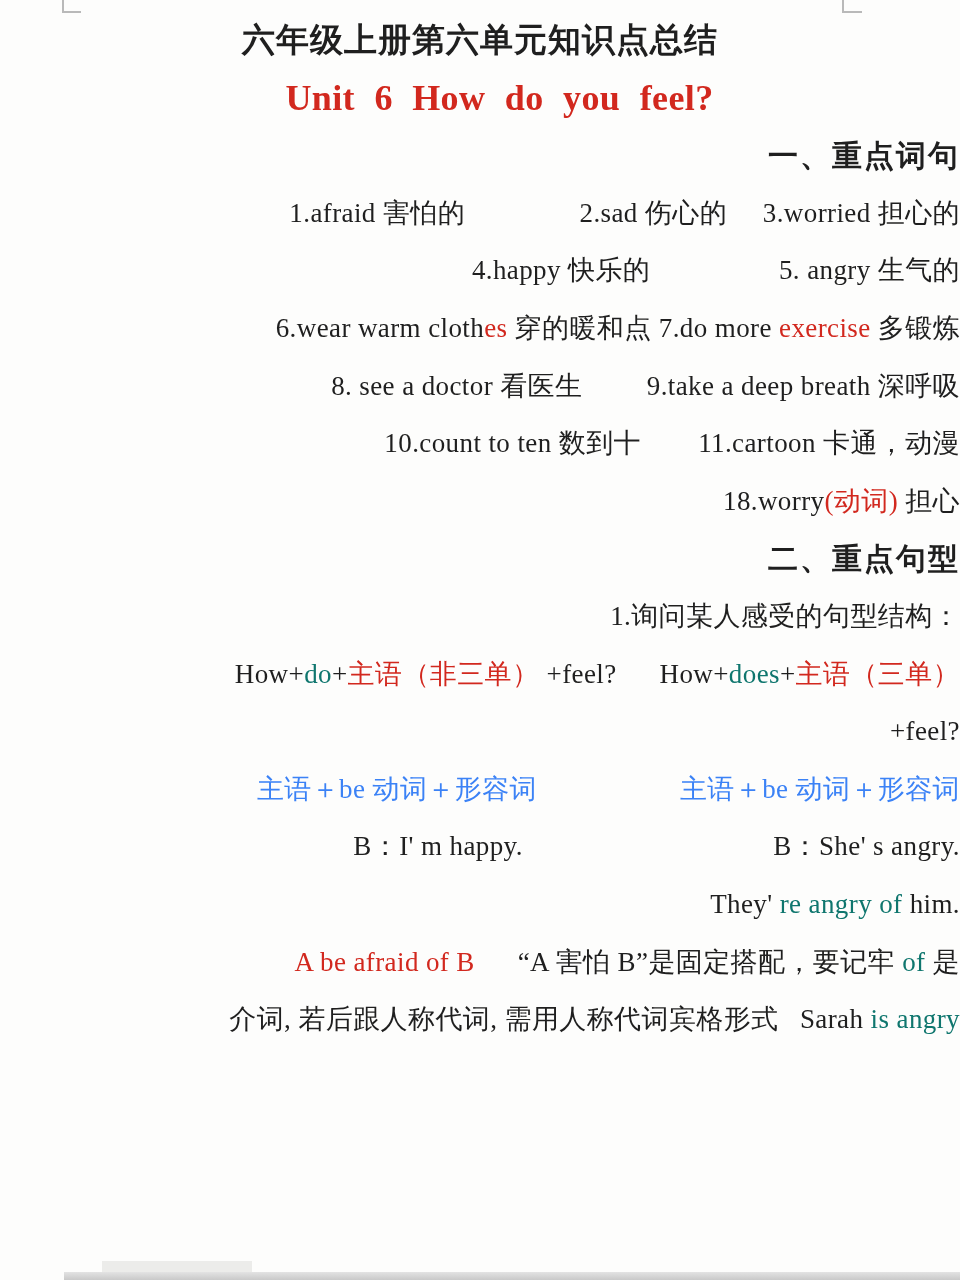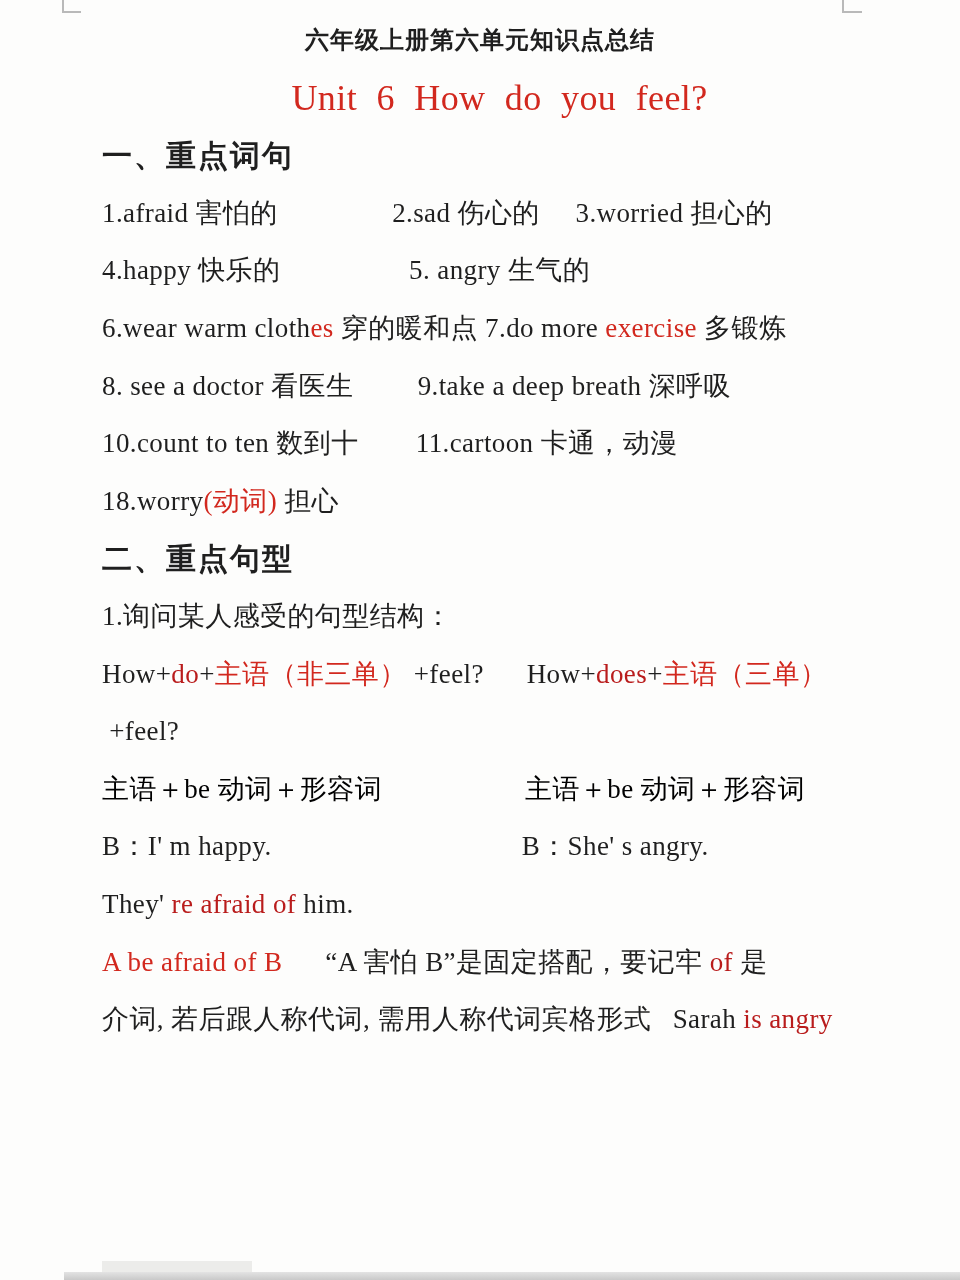--- a/index.html
+++ b/index.html
@@ -11,36 +11,37 @@
   .doc{
     position:absolute;top:12px;left:0;width:960px;
   }
   .line{
     height:57.6px;line-height:57.6px;
     padding-left:102px;
     white-space:pre-wrap;
     font-size:27px;
     color:#1f1f1f;
     letter-spacing:0.4px;
+    text-align:right;
   }
   .line.title{
     padding-left:0;text-align:center;
-    font-size:24px;font-weight:bold;letter-spacing:1px;
+    font-size:33px;font-weight:bold;letter-spacing:1px;
   }
   .line.subtitle{
     padding-left:0;text-align:center;
-    font-size:36px;font-weight:normal;word-spacing:10px;margin-left:39px;
+    font-size:36px;font-weight:bold;word-spacing:10px;margin-left:39px;
   }
   .line.header{
     font-size:30px;font-weight:bold;letter-spacing:2px;
   }
   .c-black{color:#1f1f1f;}
   .c-red{color:#d2281e;}
-  .c-blue{color:#b91c1c;margin-top:34px;}
-  .c-green{color:#000000;}
+  .c-blue{color:#0f766e;margin-top:34px;}
+  .c-green{color:#3b82f6;}
   
   .corner{position:absolute;top:0;}
   .corner .v{position:absolute;top:0;width:2px;height:13px;background:#b9b9b9;}
   .corner .h{position:absolute;top:11px;height:2px;width:19px;background:#b9b9b9;}
   #corner-left{left:62px;}
   #corner-left .v{left:0;}
   #corner-left .h{left:0;}
   #corner-right{left:842px;}
   #corner-right .v{left:0;}
   #corner-right .h{left:1px;}
@@ -75,19 +76,19 @@
     <div class="line body"><span class="c-black">6.wear warm cloth</span><span class="c-red">es</span><span class="c-black"> 穿的暖和点 7.do more </span><span class="c-red">exercise</span><span class="c-black"> 多锻炼</span></div>
     <div class="line body"><span class="c-black">8. see a doctor 看医生         9.take a deep breath 深呼吸</span></div>
     <div class="line body"><span class="c-black">10.count to ten 数到十        11.cartoon 卡通，动漫</span></div>
     <div class="line body"><span class="c-black">18.worry</span><span class="c-red">(动词)</span><span class="c-black"> 担心</span></div>
     <div class="line header"><span class="c-black">二、重点句型</span></div>
     <div class="line body"><span class="c-black">1.询问某人感受的句型结构：</span></div>
     <div class="line body"><span class="c-black">How+</span><span class="c-blue">do</span><span class="c-black">+</span><span class="c-red">主语（非三单）</span><span class="c-black"> +feel?      </span><span class="c-black">How+</span><span class="c-blue">does</span><span class="c-black">+</span><span class="c-red">主语（三单）</span></div>
     <div class="line body"><span class="c-black"> +feel?</span></div>
     <div class="line body"><span class="c-green">主语＋be 动词＋形容词</span><span class="c-black">                    </span><span class="c-green">主语＋be 动词＋形容词</span></div>
     <div class="line body"><span class="c-black">B：I' m happy.                                   B：She' s angry.</span></div>
-    <div class="line body"><span class="c-black">They'</span><span class="c-blue"> re afraid of</span><span class="c-black"> him.</span></div>
+    <div class="line body"><span class="c-black">They'</span><span class="c-blue"> re angry of</span><span class="c-black"> him.</span></div>
     <div class="line body"><span class="c-red">A be afraid of B</span><span class="c-black">      “A 害怕 B”是固定搭配，要记牢 </span><span class="c-blue">of</span><span class="c-black"> 是</span></div>
     <div class="line body"><span class="c-black">介词, 若后跟人称代词, 需用人称代词宾格形式   Sarah </span><span class="c-blue">is angry</span></div>
   </div>
 
 <div class="bottom-box"></div>
 <div class="bottom-strip"></div>
 
 </body></html>

